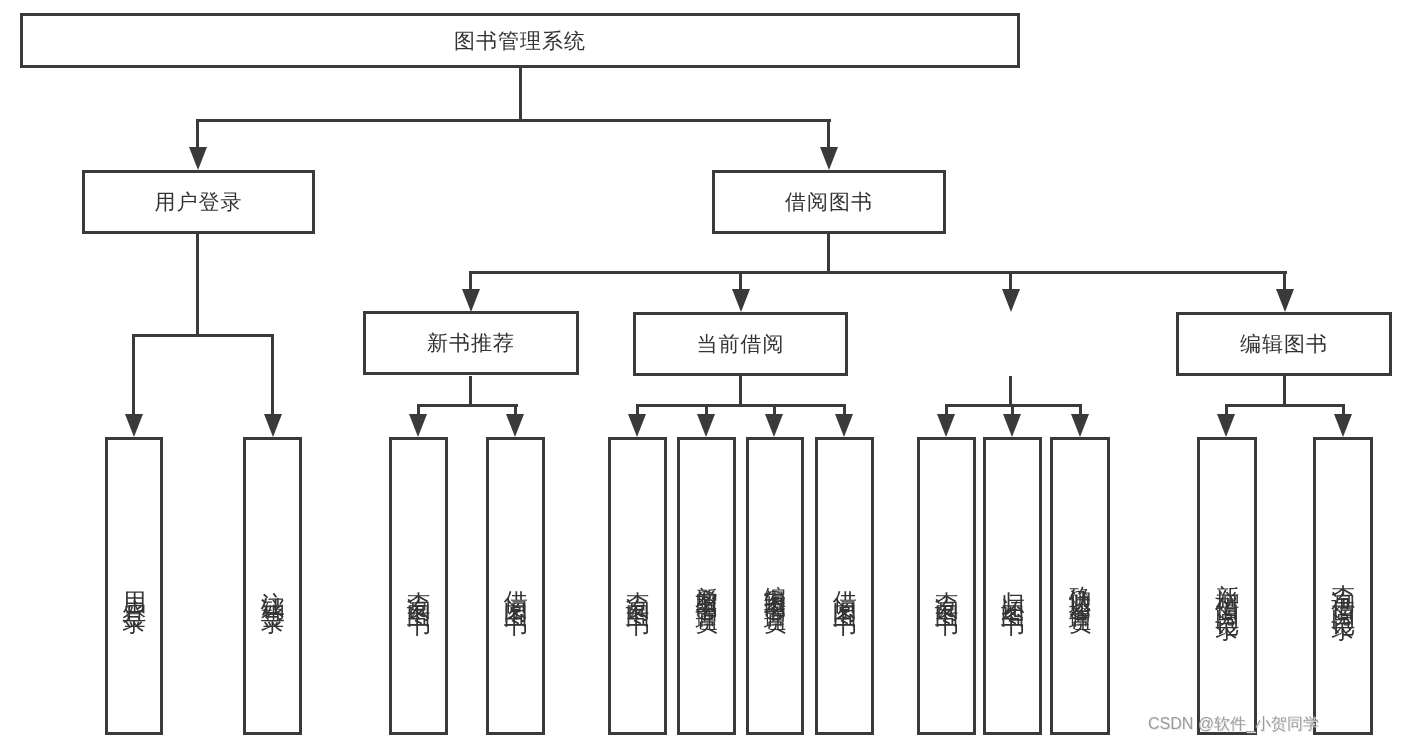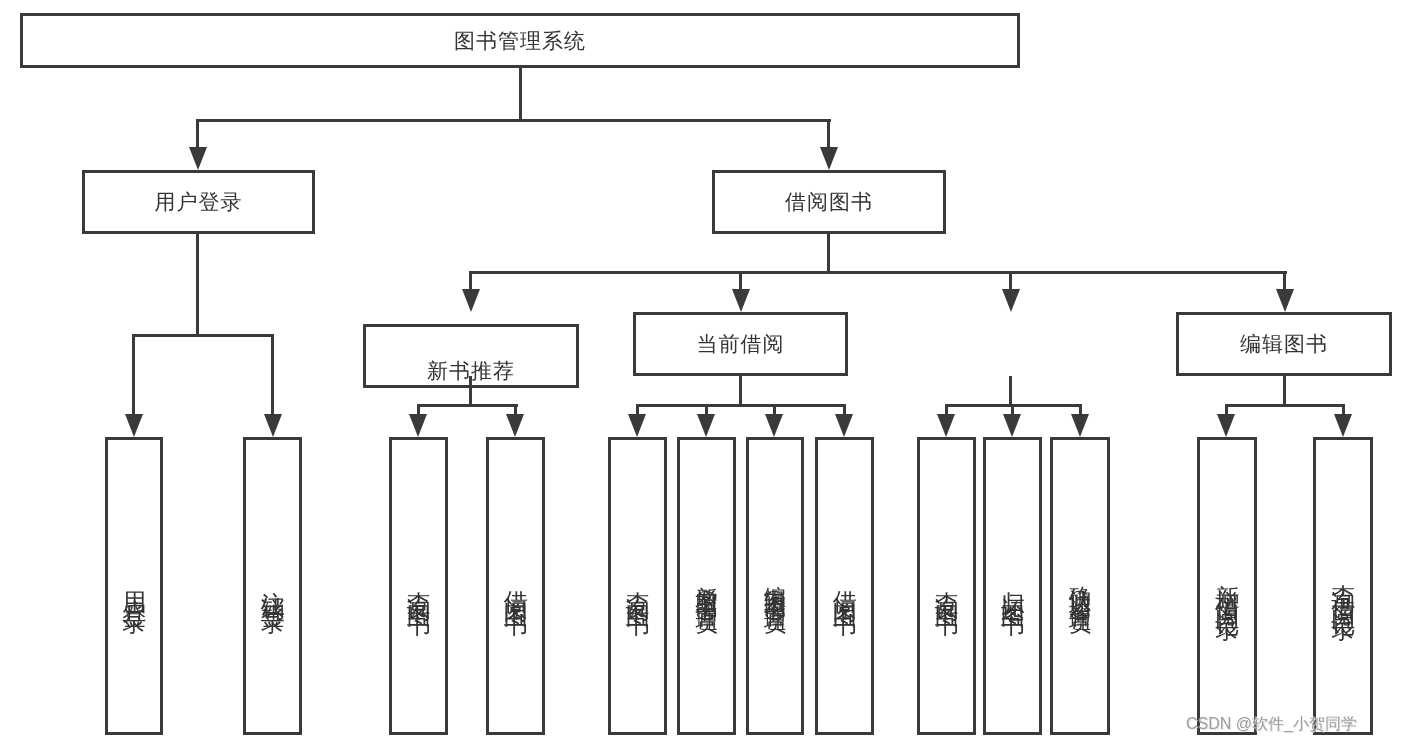--- a/index.html
+++ b/index.html
@@ -41,21 +41,21 @@
   .hline { position:absolute; height:3px; background:#3a3a3a; }
   .arrow {
     position:absolute;
     width:0; height:0;
     border-left:9px solid transparent;
     border-right:9px solid transparent;
     border-top:23px solid #3a3a3a;
   }
   #watermark {
     position:absolute;
-    left:1186px; top:714px;
+    left:1148px; top:714px;
     font-size:16px;
     color:#9c9c9c;
     text-shadow:1px 1px 0 #e8e8e8;
     z-index:10;
     white-space:nowrap;
   }
 </style>
 </head>
 <body>
 
@@ -66,21 +66,21 @@
   </div>
 
   <div class="node h" style="left:82px;top:170px;width:233px;height:64px;">
     <span>用户登录</span>
   </div>
 
   <div class="node h" style="left:712px;top:170px;width:234px;height:64px;">
     <span>借阅图书</span>
   </div>
 
-  <div class="node h" style="left:363px;top:324px;width:216px;height:64px;align-items:flex-end;">
+  <div class="node h" style="left:363px;top:311px;width:216px;height:64px;">
     <span>新书推荐</span>
   </div>
 
   <div class="node h" style="left:633px;top:312px;width:215px;height:64px;">
     <span>当前借阅</span>
   </div>
 
 
   <div class="node h" style="left:1176px;top:312px;width:216px;height:64px;">
     <span>编辑图书</span>

